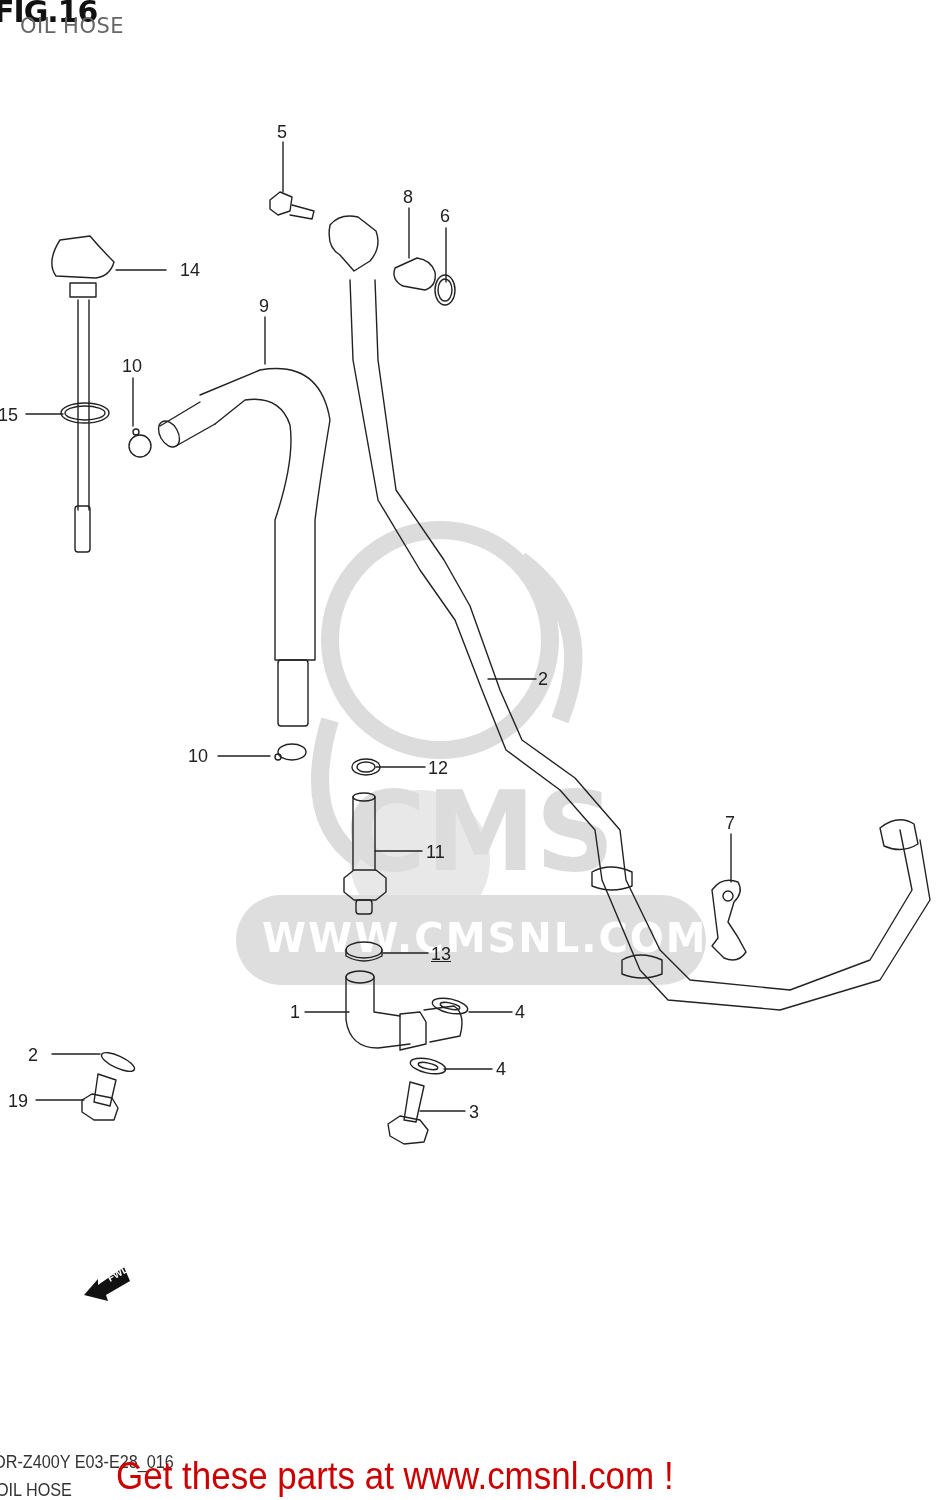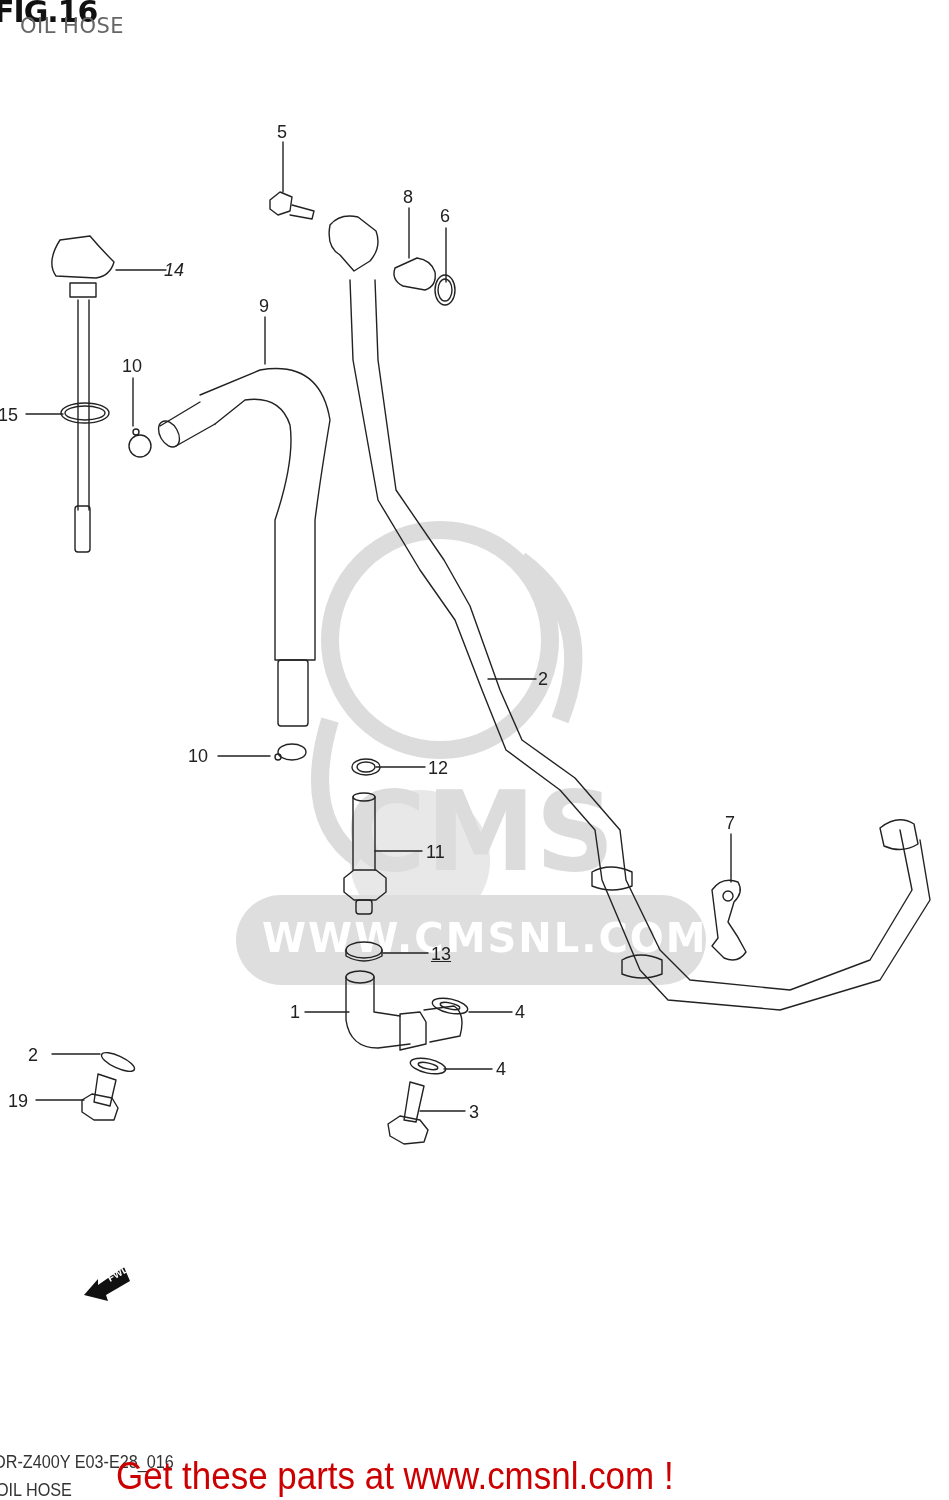--- a/index.html
+++ b/index.html
@@ -142,21 +142,21 @@
       </g>
     </g>
   </svg>
 
   <div class="fig-title">FIG.16</div>
   <div class="fig-sub">OIL HOSE</div>
 
   <div class="callout" style="left:277px;top:123px;">5</div>
   <div class="callout" style="left:403px;top:188px;">8</div>
   <div class="callout" style="left:440px;top:207px;">6</div>
-  <div class="callout" style="left:164px;top:261px;font-style:italic;">14</div>
+  <div class="callout" style="left:180px;top:261px;">14</div>
   <div class="callout" style="left:259px;top:297px;">9</div>
   <div class="callout" style="left:122px;top:357px;">10</div>
   <div class="callout" style="left:-2px;top:406px;">15</div>
   <div class="callout" style="left:538px;top:670px;">2</div>
   <div class="callout" style="left:188px;top:747px;">10</div>
   <div class="callout" style="left:428px;top:759px;">12</div>
   <div class="callout" style="left:725px;top:814px;">7</div>
   <div class="callout" style="left:426px;top:843px;">11</div>
   <div class="callout" style="left:431px;top:945px;text-decoration:underline;">13</div>
   <div class="callout" style="left:290px;top:1003px;">1</div>

